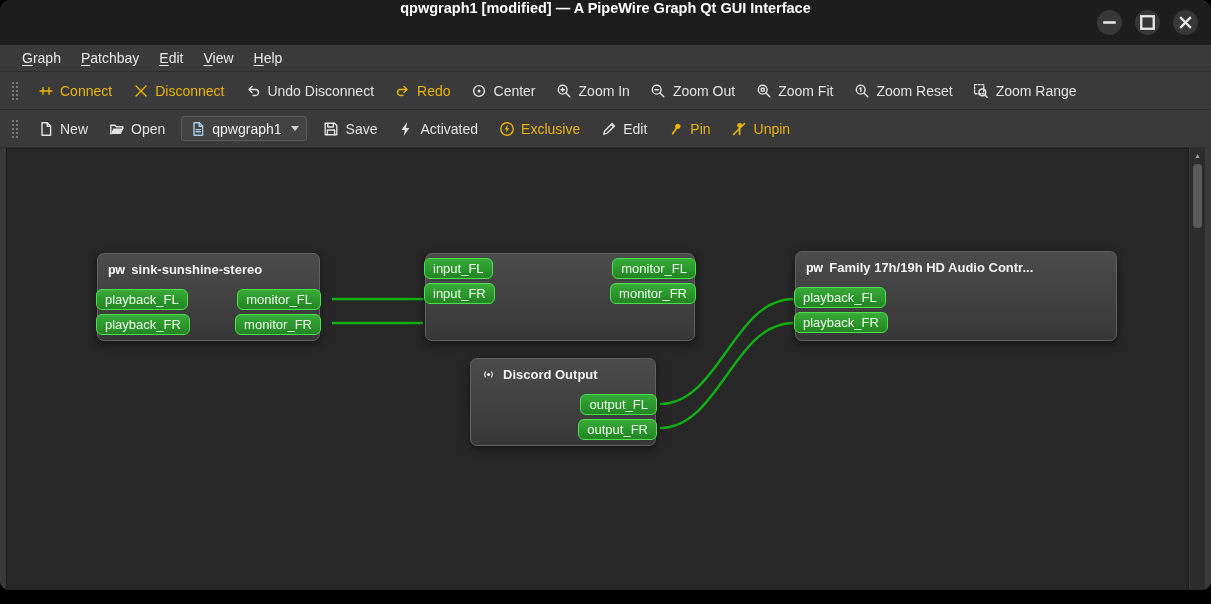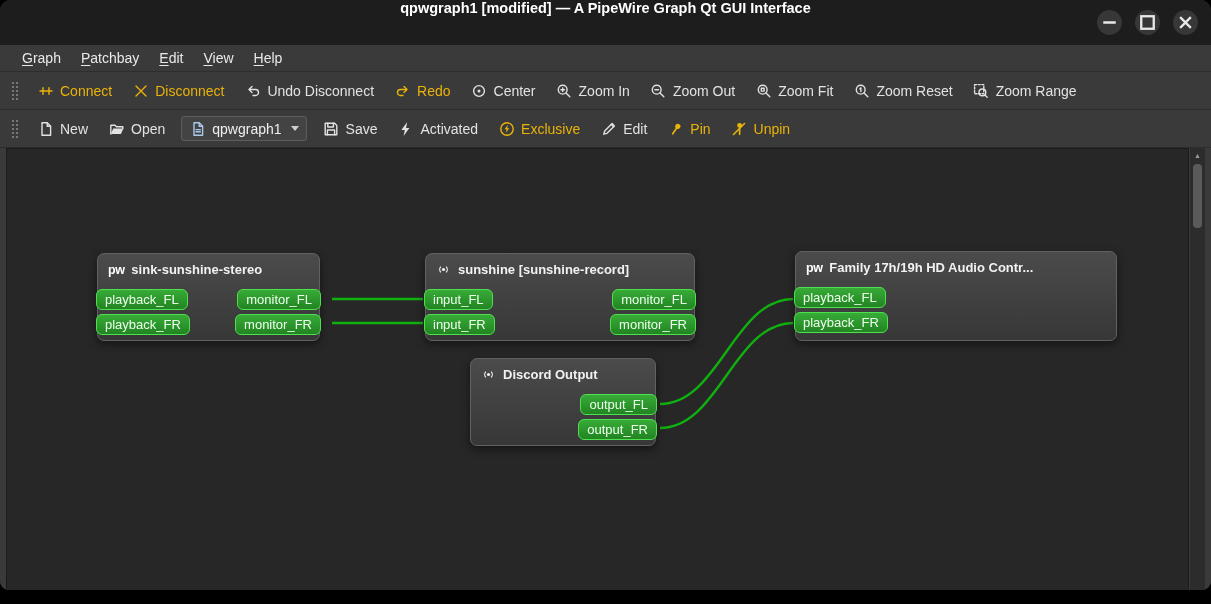--- a/index.html
+++ b/index.html
@@ -313,29 +313,20 @@
             <span class="port in">playback_FL</span>
             <span class="port out">monitor_FL</span>
           </div>
           <div class="port-row">
             <span class="port in">playback_FR</span>
             <span class="port out">monitor_FR</span>
           </div>
         </div>
 
         <div class="node" style="left:418px;top:104px;width:270px;height:88px">
-          <div class="node-header">
-            <span class="node-icon">
-                <svg viewBox="0 0 16 16">
-                  <circle cx="8" cy="8" r="1.7" fill="currentColor" stroke="none"></circle>
-                  <path d="M5.2 4.9a4.5 4.5 0 0 0 0 6.2M10.8 4.9a4.5 4.5 0 0 1 0 6.2"></path>
-                </svg>
-              </span>
-            <span class="node-title">sunshine [sunshine-record]</span>
-          </div>
           <div class="port-row">
             <span class="port in">input_FL</span>
             <span class="port out">monitor_FL</span>
           </div>
           <div class="port-row">
             <span class="port in">input_FR</span>
             <span class="port out">monitor_FR</span>
           </div>
         </div>
 

